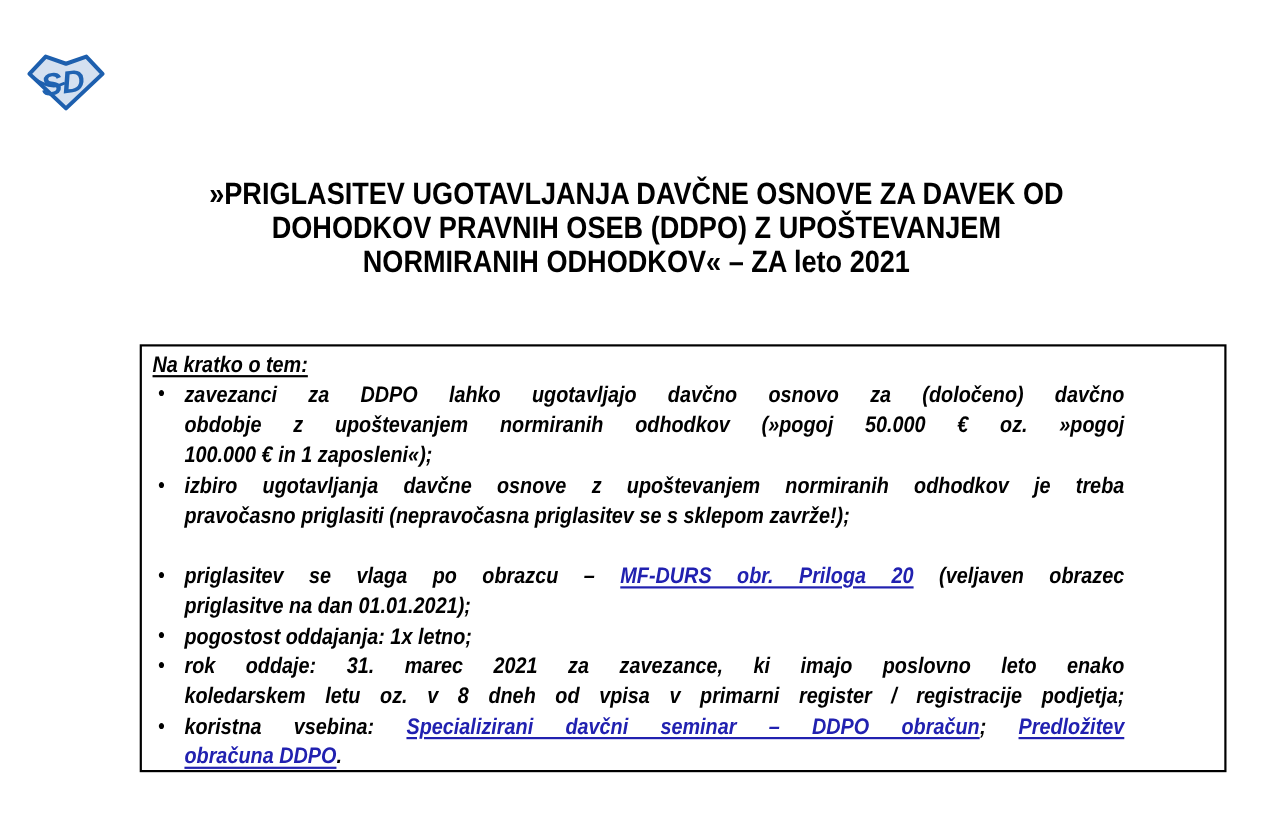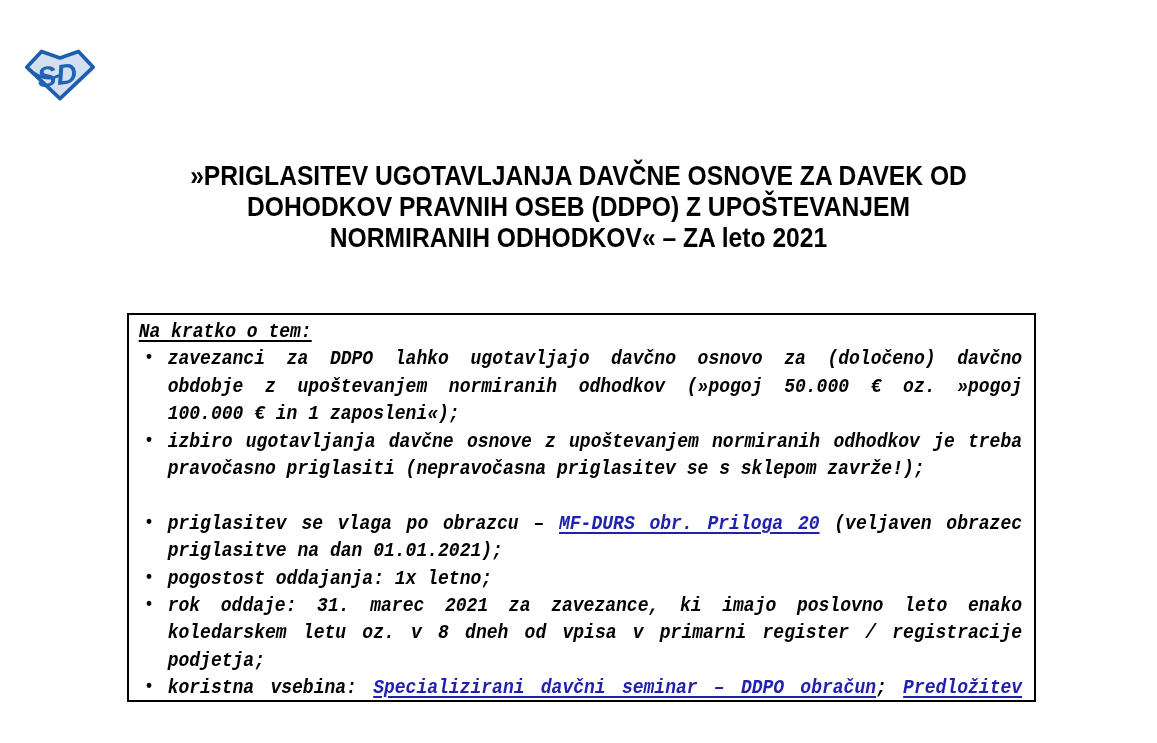--- a/index.html
+++ b/index.html
@@ -39,27 +39,26 @@
     transform: scaleX(0.88);
     transform-origin: 50% 0;
     letter-spacing: 0px;
   }
 
   
   .info-box {
     position: absolute;
     left: 127px;
     top: 313px;
-    width: 909px;
+    width: 988px;
     height: 389px;
     border: 2px solid var(--box-border, #000);
     box-sizing: border-box;
     background: #ffffff;
     overflow: hidden;
-    font-family: Liberation Mono, monospace;
   }
   .box-content {
     width: 1030px;
     transform: scaleX(0.879);
     transform-origin: 0 0;
     box-sizing: border-box;
     padding: 3px 14px 0 11px;
     font-style: italic;
     font-weight: bold;
     font-size: 20.5px;

